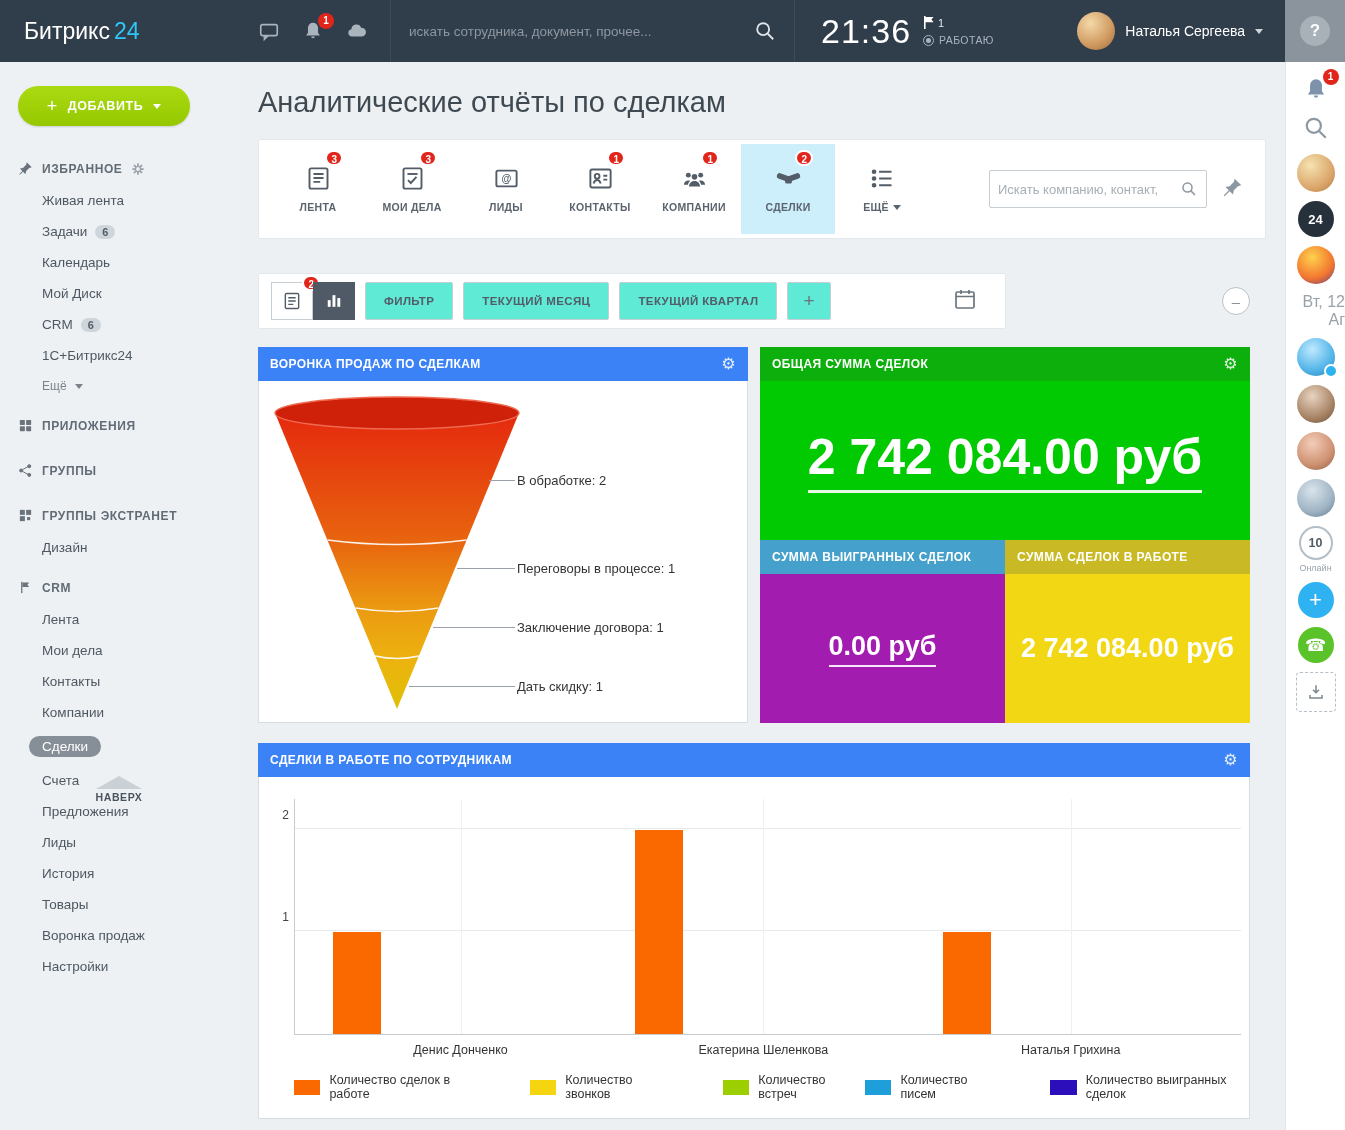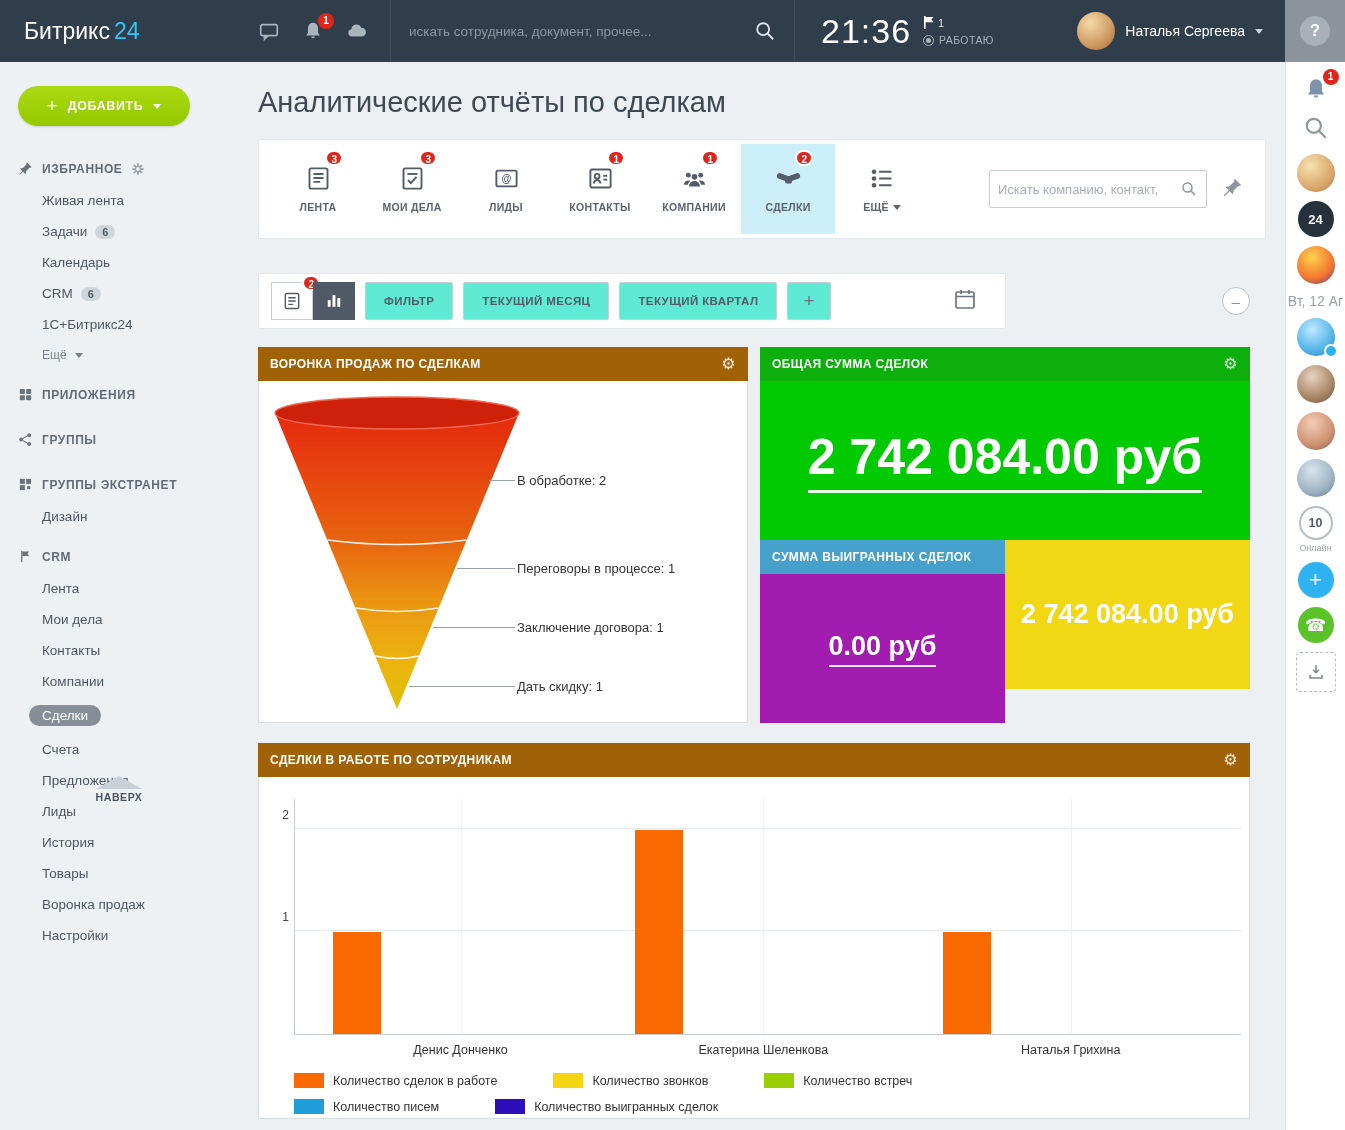--- a/index.html
+++ b/index.html
@@ -107,21 +107,21 @@
     display:flex; align-items:center; justify-content:center; cursor:pointer; color:#8a949d;
     font-size:15px; background:#fff; }
 
   
   .widgets-row { margin:18px 0 0 18px; width:992px; display:flex; gap:12px; }
   .widget-header { height:34px; display:flex; align-items:center; padding:0 12px;
     font-size:12px; font-weight:bold; color:#fff; letter-spacing:.4px; }
   .widget-header .sp { flex:1; }
   .gear { font-size:16px; color:rgba(255,255,255,.85); cursor:pointer; line-height:1;
     font-family:"DejaVu Sans",sans-serif; }
-  .gray-h { background:#a16207;justify-content:flex-end; }
+  .gray-h { background:#3b82f6;justify-content:flex-end; }
 
   .funnel-widget { width:490px; height:376px; }
   .funnel-body { position:relative; height:342px; background:#fff; border:1px solid #d8dde1; border-top:none; }
   .funnel-body svg.cone { position:absolute; left:8px; top:10px; }
   .f-line { position:absolute; height:1px; background:#9aa1a8; }
   .f-label { position:absolute; left:258px; font-size:13px; color:#333; transform:translateY(-50%); white-space:nowrap; }
 
   .right-col { width:490px; display:flex; flex-direction:column; }
   .green-h { background:#0caf0c; }
   .green-body { height:159px; background:#02ca02; display:flex; align-items:center; justify-content:center; }
@@ -140,36 +140,36 @@
   .emp-body { position:relative; background:#fff; border:1px solid #d8dde1; border-top:none; height:342px; }
   .chart-plot { position:absolute; left:35px; right:8px; top:22px; height:236px;
     border-left:1px solid #c7ccd1; border-bottom:1px solid #c7ccd1; }
   .hgrid { position:absolute; left:0; right:0; height:1px; background:#e6eaec; }
   .vgrid { position:absolute; top:0; bottom:0; width:1px; background:#eef1f3; }
   .ytick { position:absolute; left:-24px; width:18px; text-align:right; font-size:12px; color:#444;
     transform:translateY(-50%); }
   .bar { position:absolute; bottom:0; width:48px; }
   .cat-label { position:absolute; top:100%; margin-top:9px; transform:translateX(-50%);
     font-size:12.5px; color:#333; white-space:nowrap; }
-  .legend { position:absolute; left:35px; top:296px; display:flex; flex-direction:column; gap:11px; }
+  .legend { position:absolute; left:35px; top:296px; display:flex; gap:11px; }
   .legend-row { display:flex; gap:56px; }
   .legend-item { display:flex; align-items:center; gap:9px; font-size:12.5px; color:#333; }
   .swatch { width:30px; height:15px; display:inline-block; }
 
   
   .rightrail { position:absolute; top:62px; right:0; width:60px; height:1068px; background:#fff;
     border-left:1px solid #e2e6e9; display:flex; flex-direction:column; align-items:center;
     padding-top:14px; gap:9px; }
   .rr-ic { position:relative; width:26px; height:26px; cursor:pointer; margin-bottom:4px; }
   .rr-ic svg { width:26px; height:26px; }
   .rr-av { width:38px; height:38px; border-radius:50%; cursor:pointer; position:relative; flex:0 0 38px; }
   .rr-badge24 { width:36px; height:36px; border-radius:50%; background:#27313c; color:#fff;
     font-size:13px; font-weight:bold; display:flex; align-items:center; justify-content:center;
     cursor:pointer; flex:0 0 36px; }
-  .rr-date { font-size:14px; color:#99a2aa; }
+  .rr-date { font-size:16px; color:#99a2aa;text-align:right; }
   .rr-online { text-align:center; cursor:pointer; }
   .rr-online .circ { width:34px; height:34px; border:2px solid #b4bec6; border-radius:50%;
     color:#525c66; font-size:12.5px; font-weight:bold; display:flex; align-items:center;
     justify-content:center; margin:0 auto; }
   .rr-online .t { font-size:9px; color:#9aa3ab; margin-top:3px; }
   .rr-round { width:36px; height:36px; border-radius:50%; color:#fff; display:flex; align-items:center;
     justify-content:center; cursor:pointer; flex:0 0 36px; }
   .rr-plus { background:#2eb2f1; font-size:22px; font-weight:300; }
   .rr-phone { background:#5bc32a; font-size:17px; font-family:"DejaVu Sans",sans-serif; }
   .rr-download { width:40px; height:40px; border:1px dashed #b6bfc7; border-radius:4px;
@@ -270,20 +270,23 @@
     <ul class="sb-items">
       <li>
           <span>Живая лента</span>
         </li>
       <li>
           <span>Задачи</span>
           <span class="sb-badge">6</span>
         </li>
       <li>
           <span>Календарь</span>
+        </li>
+      <li>
+          <span>Мой Диск</span>
         </li>
       <li>
           <span>CRM</span>
           <span class="sb-badge">6</span>
         </li>
       <li>
           <span>1С+Битрикс24</span>
         </li>
       <li class="sb-more">
           <span>Ещё</span>
@@ -577,20 +580,23 @@
         <div class="sub-row">
           <div class="sub">
             <div class="widget-header blue-h">
               <span>СУММА ВЫИГРАННЫХ СДЕЛОК</span>
             </div>
             <div class="blue-body">
               <span class="mid-money u">0.00 руб</span>
             </div>
           </div>
           <div class="sub">
+            <div class="widget-header yellow-h">
+              <span>СУММА СДЕЛОК В РАБОТЕ</span>
+            </div>
             <div class="yellow-body">
               <span class="mid-money">2 742 084.00 руб</span>
             </div>
           </div>
         </div>
       </div>
     </div>
 
     <section class="emp-widget">
       <div class="widget-header gray-h">

